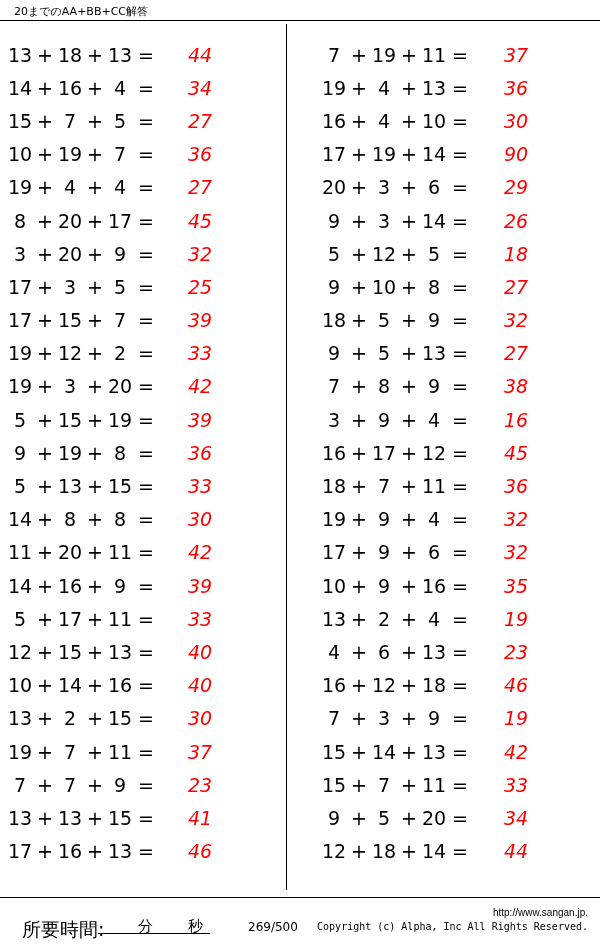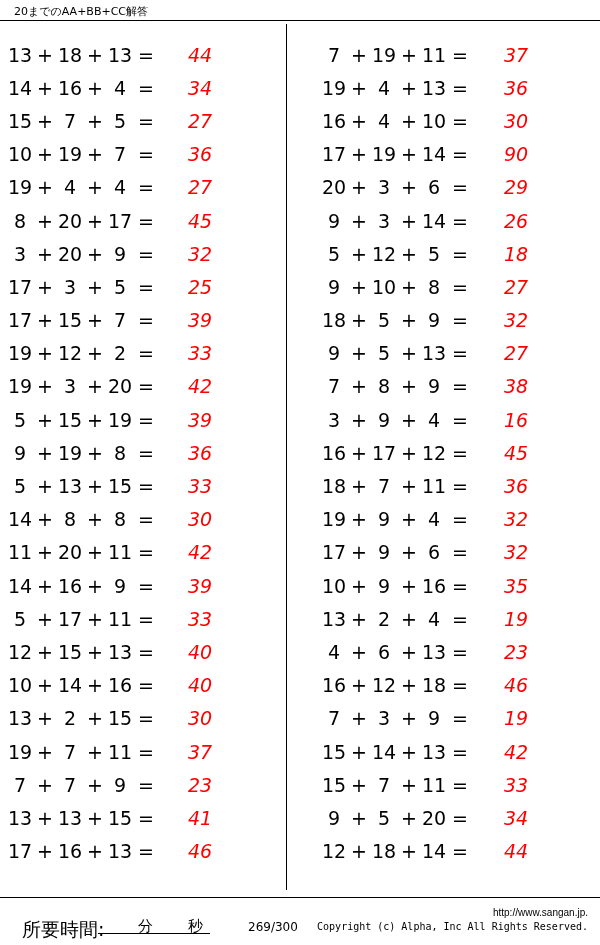--- a/index.html
+++ b/index.html
@@ -634,18 +634,18 @@
       </div>
   </div>
 
   <div class="rule-bottom"></div>
 
   <div class="footer">
     <div class="time-label">所要時間:</div>
     <div class="time-blank"></div>
     <div class="min-label">分</div>
     <div class="sec-label">秒</div>
-    <div class="page-no">269/300</div>
+    <div class="page-no">269/500</div>
     <div class="url">http://www.sangan.jp.</div>
     <div class="copyright">Copyright (c) Alpha, Inc All Rights Reserved.</div>
   </div>
 
 </div>
 
 </body></html>

